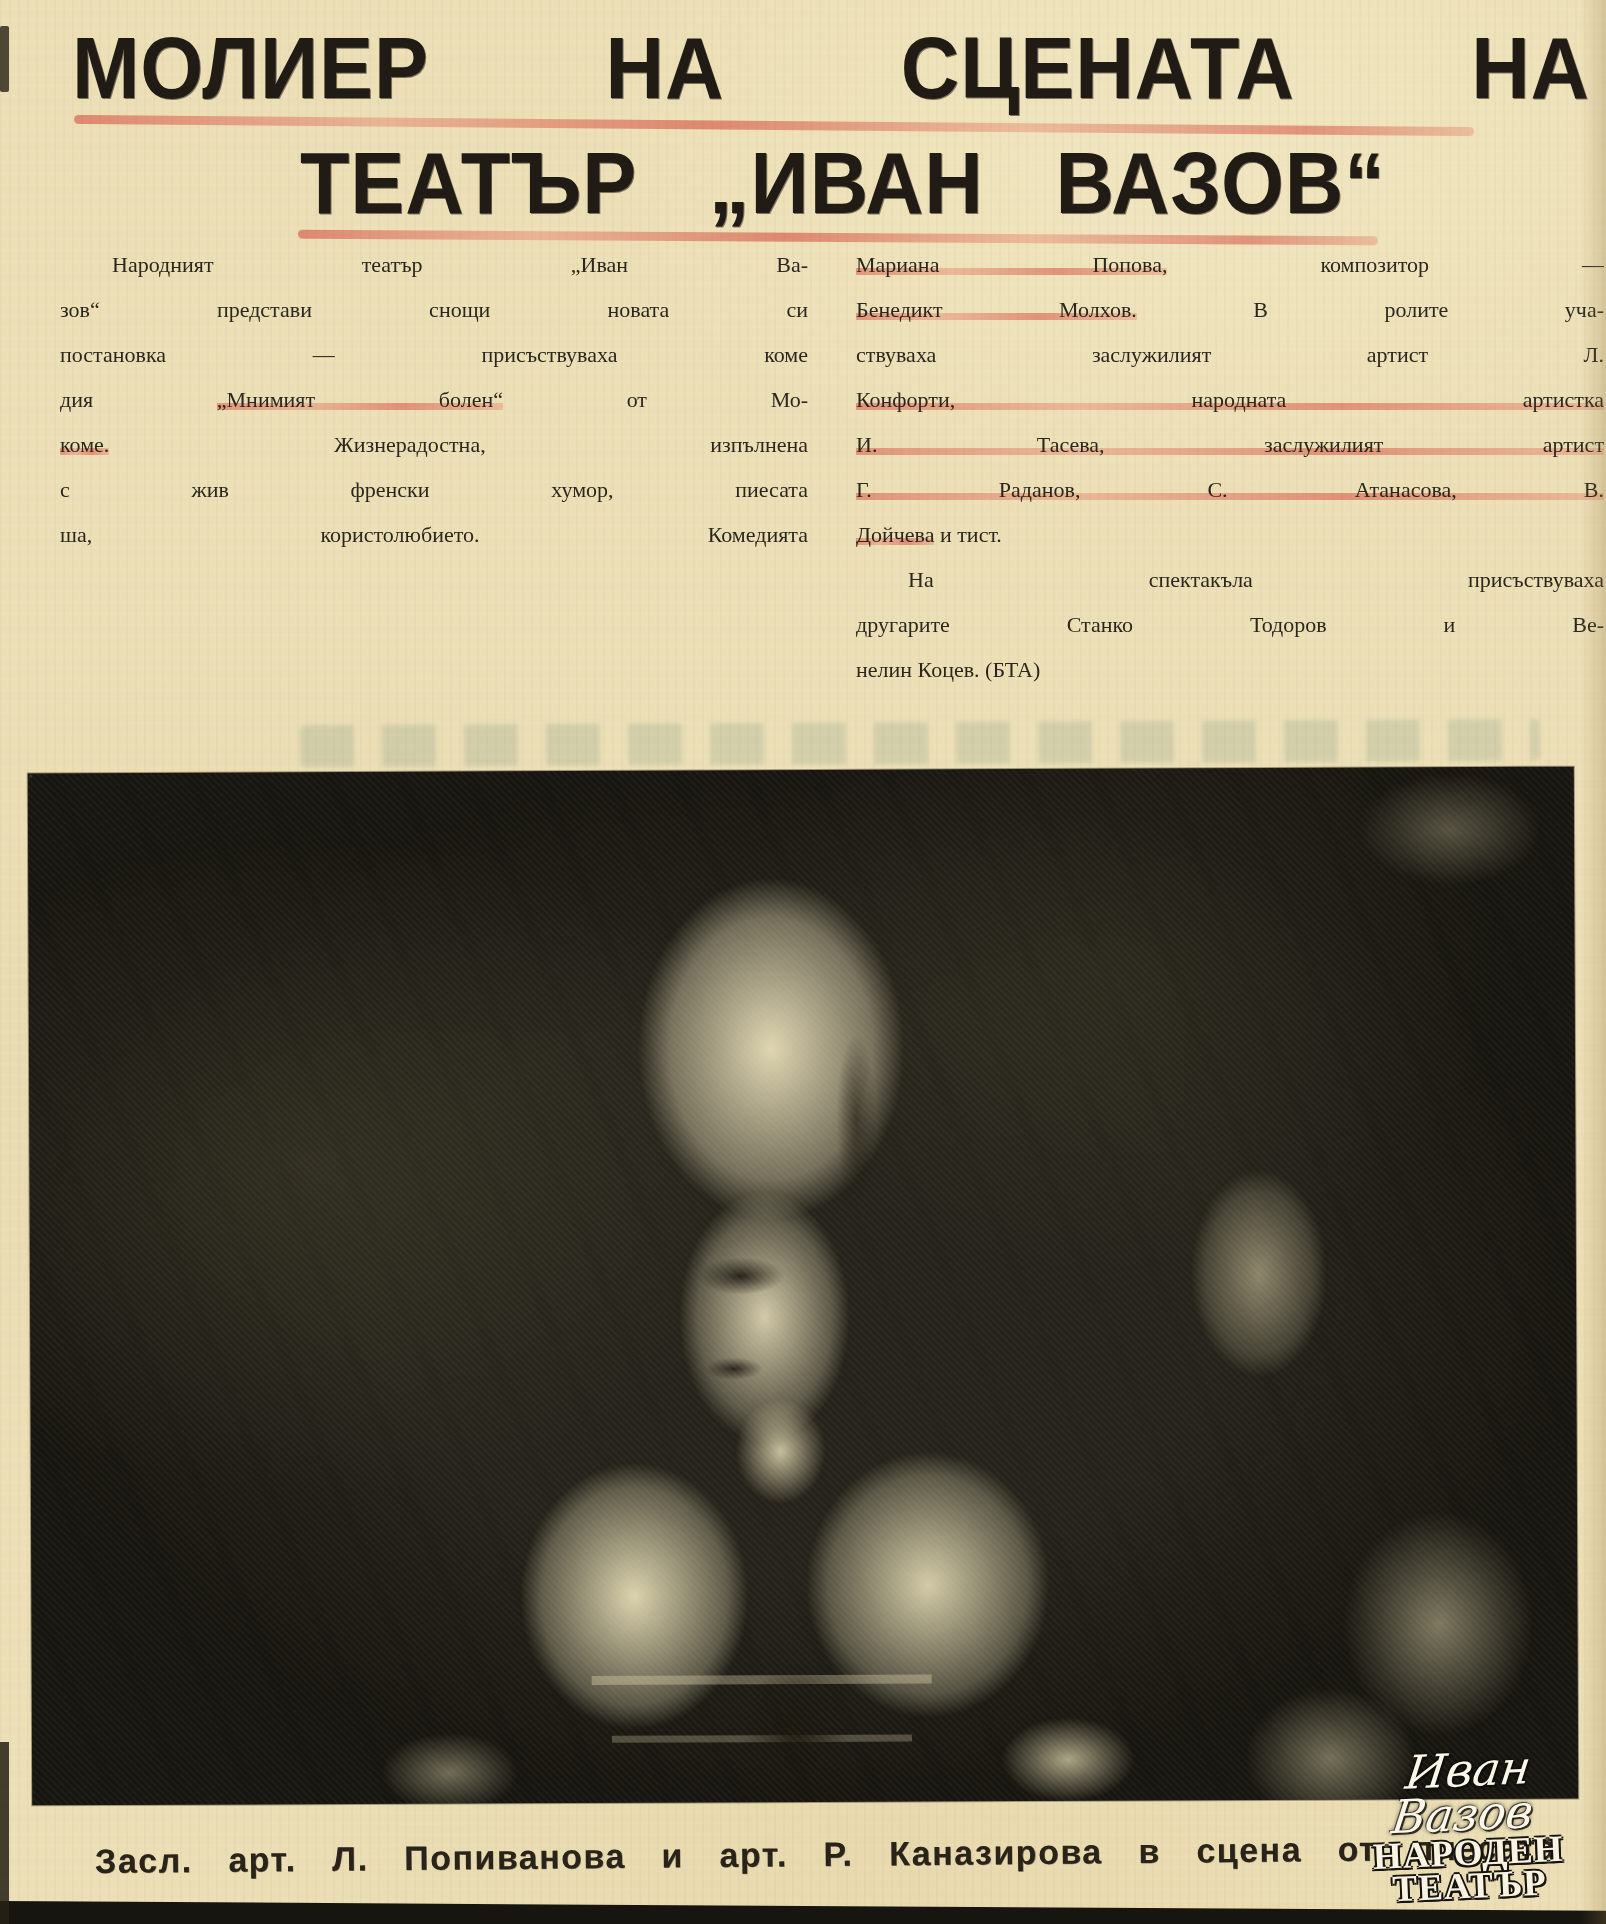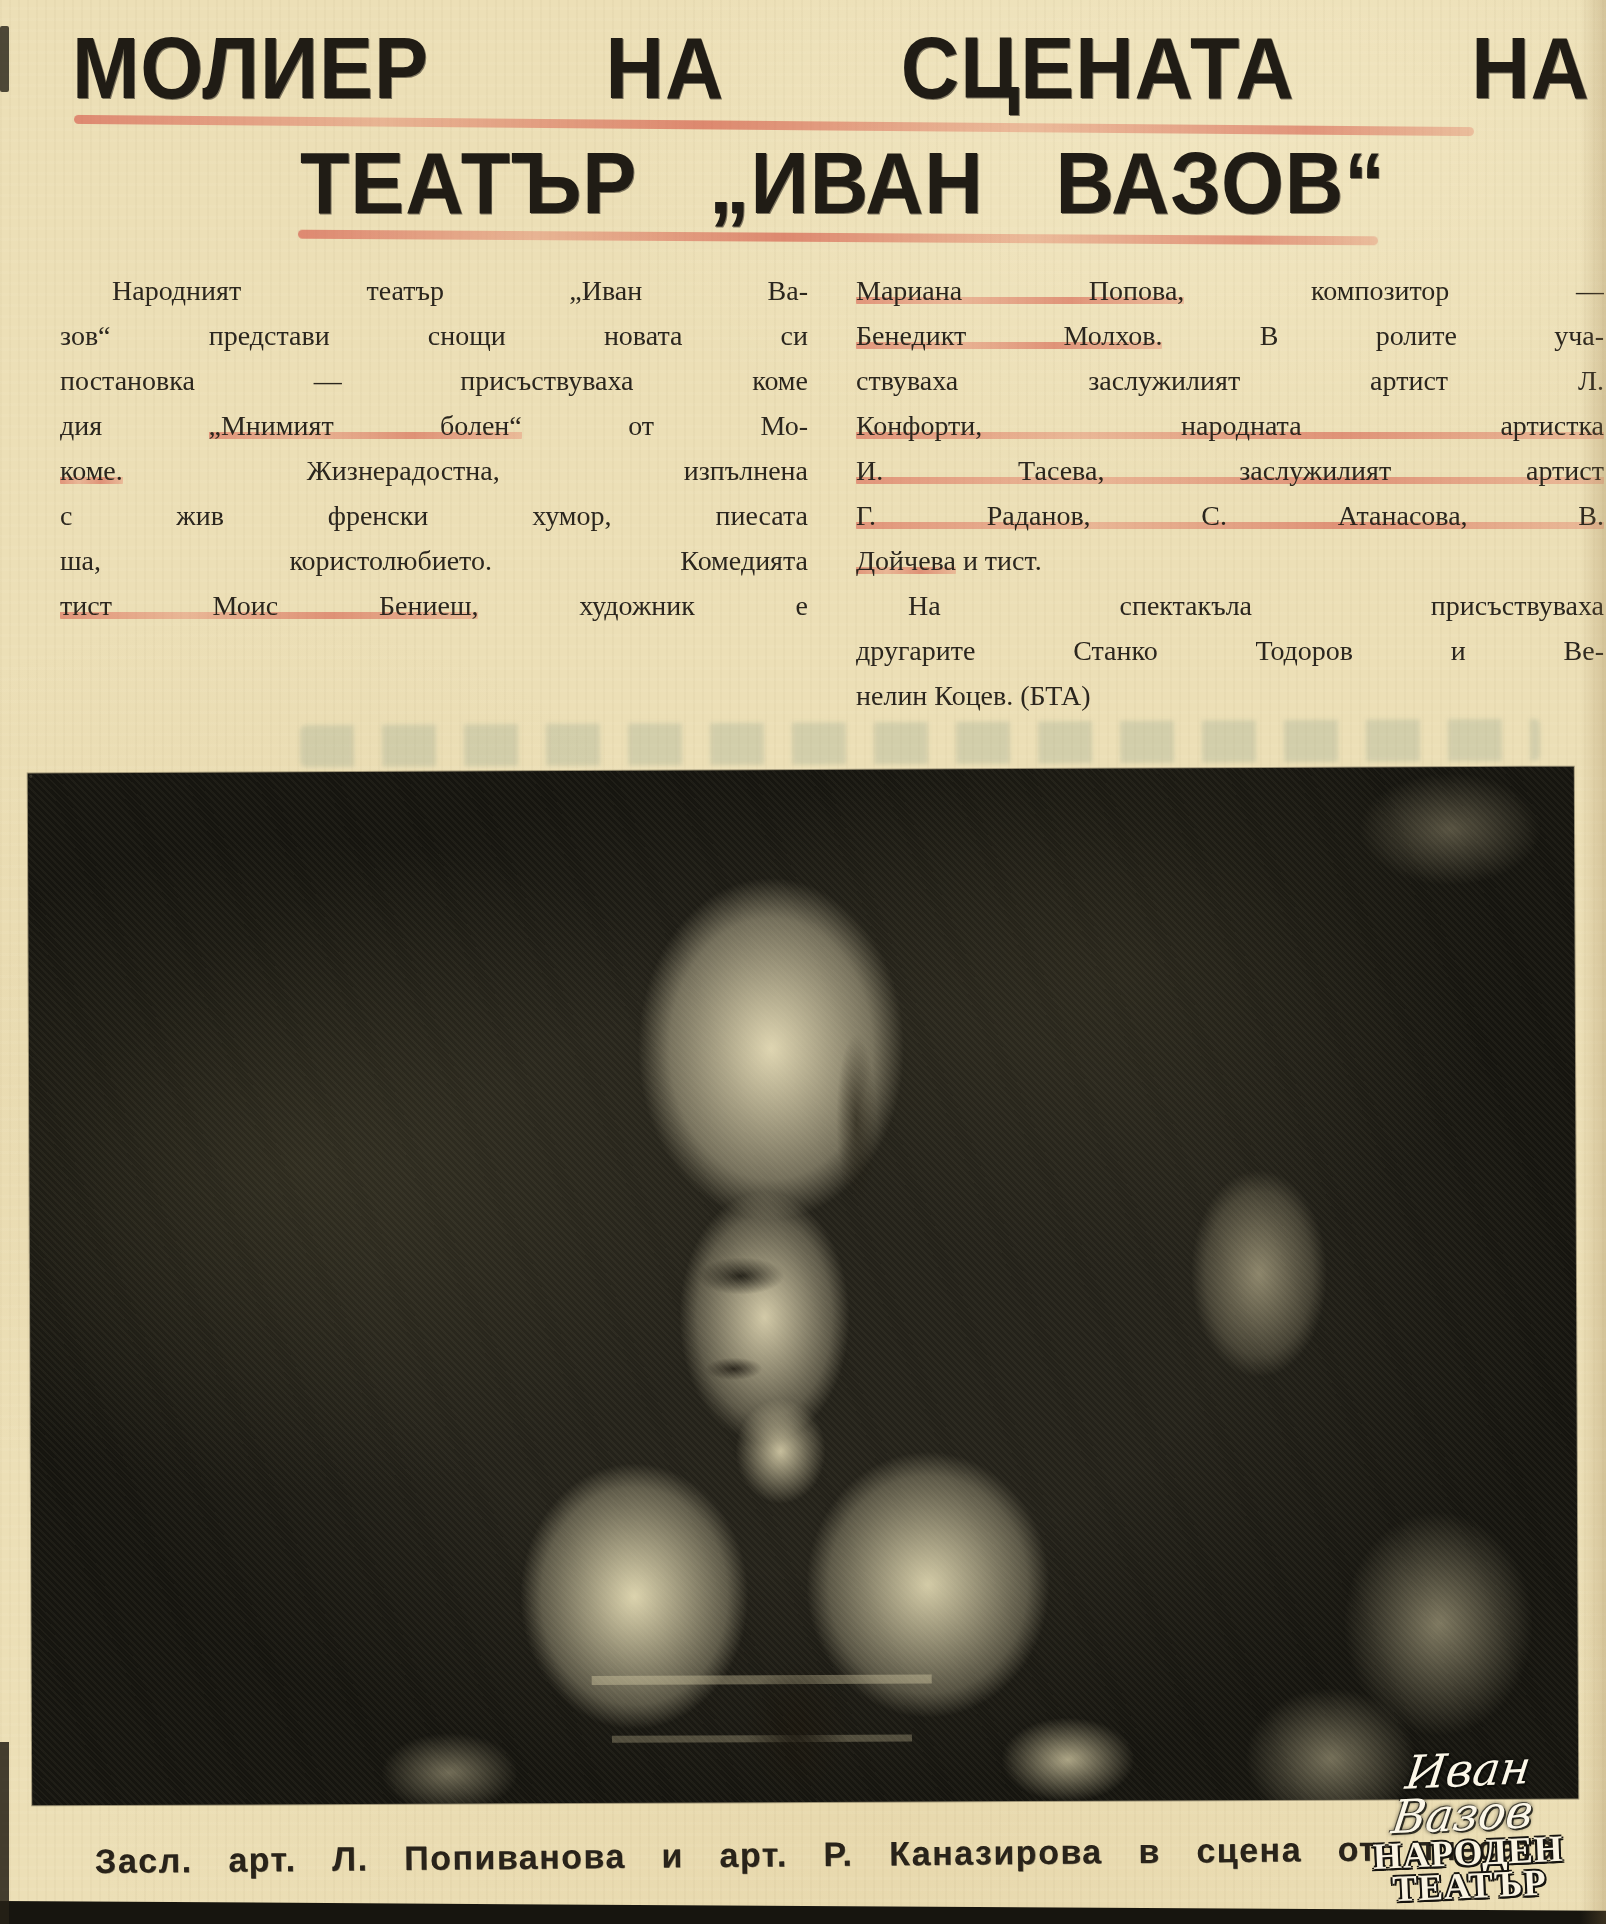--- a/index.html
+++ b/index.html
@@ -25,21 +25,21 @@
       color:#201c15;letter-spacing:1px;transform-origin:left top;
       text-shadow:1px 1px 0 rgba(32,28,21,.55);}
   .hl1{left:72px;top:14px;width:1650px;font-size:88px;line-height:108px;height:108px;overflow:hidden;transform:scaleX(.92);}
   .hl2{left:300px;top:128px;width:1180px;font-size:88px;line-height:110px;height:110px;overflow:hidden;transform:scaleX(.92);}
   .redstrip{position:absolute;height:9px;border-radius:5px;pointer-events:none;
     background:linear-gradient(90deg, rgba(213,84,70,.62), rgba(226,120,98,.42) 22%, rgba(210,78,62,.60) 45%, rgba(228,125,100,.40) 68%, rgba(212,82,66,.55) 88%, rgba(225,120,96,.35));
     filter:blur(.4px);}
   .rs1{left:74px;top:121px;width:1400px;transform:rotate(.5deg);}
   .rs2{left:298px;top:233px;width:1080px;transform:rotate(.35deg);}
   
-  .col{position:absolute;top:268px;width:748px;font-size:28px;line-height:45px;color:#2b261e;}
+  .col{position:absolute;top:242px;width:748px;font-size:22px;line-height:45px;color:#2b261e;}
   .col-left{left:60px;} .col-right{left:856px;}
   .line{height:45px;overflow:hidden;text-align:justify;}
   .line::after{content:"";display:inline-block;width:100%;height:0;}
   .line.nojust{text-align:left;} .line.nojust::after{content:none;}
   .line.indent{text-indent:52px;}
   .u{background:linear-gradient(90deg, rgba(216,88,72,.55), rgba(228,122,100,.40) 30%, rgba(212,82,66,.55) 65%, rgba(230,128,104,.38));
      background-repeat:no-repeat;background-size:100% 7px;background-position:0 calc(100% - 2px);
      border-radius:4px;}
   
   .ghost{position:absolute;left:300px;top:722px;width:1240px;height:42px;transform:rotate(-.3deg);
@@ -111,21 +111,20 @@
   <div class="redstrip rs2"></div>
 
   <div class="col col-left" id="col-left">
       <div class="line indent"><span>Народният театър „Иван Ва-</span></div>
       <div class="line"><span>зов“ представи снощи новата си</span></div>
       <div class="line"><span>постановка — присъствуваха коме</span></div>
       <div class="line"><span>дия </span><span class="u">„Мнимият болен“</span><span> от Мо-</span></div>
       <div class="line"><span class="u">коме.</span><span> Жизнерадостна, изпълнена</span></div>
       <div class="line"><span>с жив френски хумор, пиесата</span></div>
       <div class="line"><span>ша, користолюбието. Комедията</span></div>
-      <div class="line"><span class="u">тист Моис Бениеш,</span><span> художник е</span></div>
     </div>
   <div class="col col-right" id="col-right">
       <div class="line"><span class="u">Мариана Попова,</span><span> композитор —</span></div>
       <div class="line"><span class="u">Бенедикт Молхов.</span><span> В ролите уча-</span></div>
       <div class="line"><span>ствуваха заслужилият артист Л.</span></div>
       <div class="line"><span class="u">Конфорти, народната артистка</span></div>
       <div class="line"><span class="u">И. Тасева, заслужилият артист</span></div>
       <div class="line"><span class="u">Г. Раданов, С. Атанасова, В.</span></div>
       <div class="line nojust"><span class="u">Дойчева</span><span> и тист.</span></div>
       <div class="line indent"><span>На спектакъла присъствуваха</span></div>

